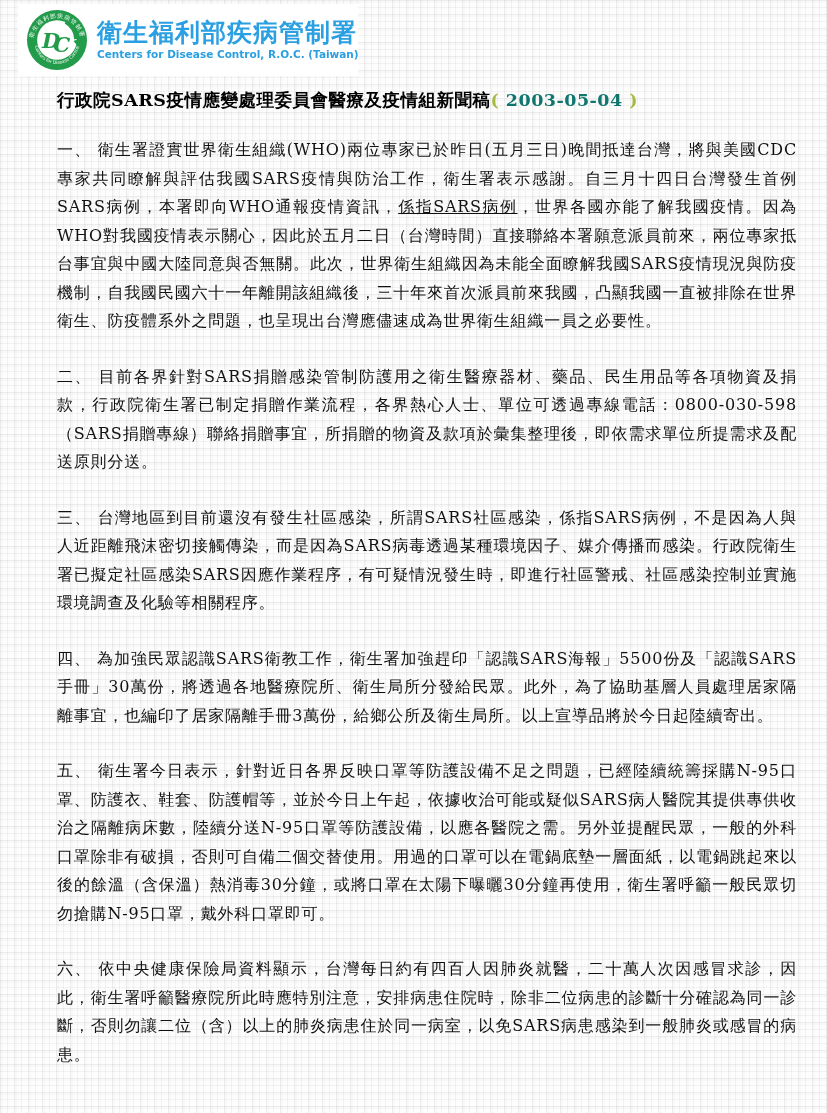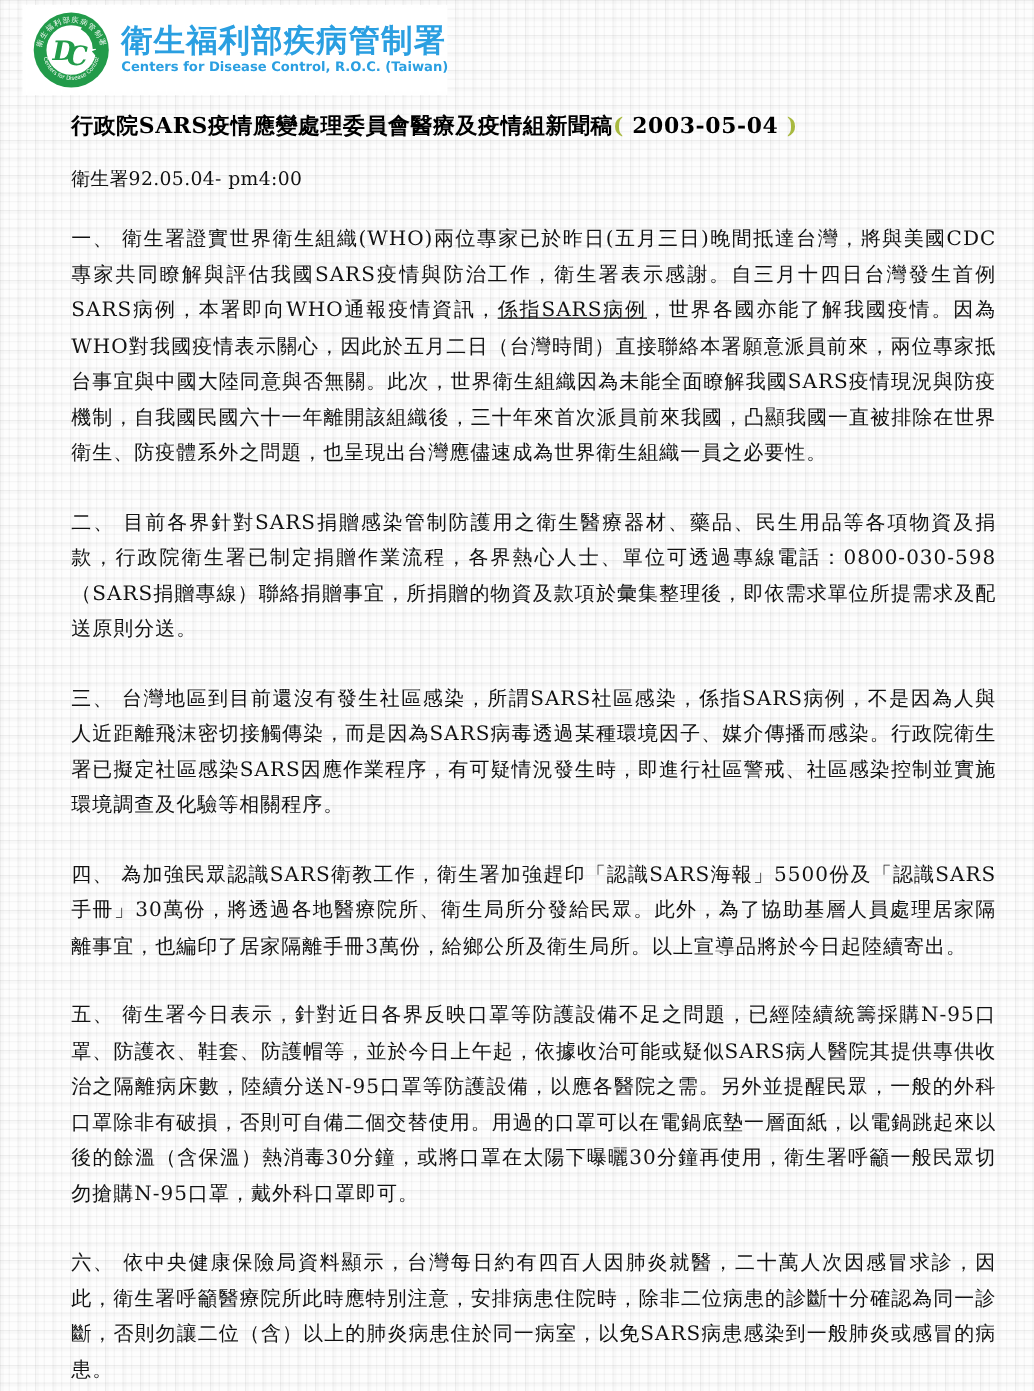--- a/index.html
+++ b/index.html
@@ -27,21 +27,21 @@
   }
   .brand-en{
     font-family:"DejaVu Sans","Liberation Sans",sans-serif;
     font-size:10.5px;font-weight:bold;color:#2a9fe1;margin-top:3px;white-space:nowrap;
   }
   .content{position:absolute;left:57px;top:88px;width:740px;}
   .article-title{
     font-size:17.5px;font-weight:bold;margin:0;letter-spacing:0.5px;color:#000;
   }
   .article-title .date-open,.article-title .date-close{color:#a8b93f;}
-  .article-title .date-value{color:#000000;}
+  .article-title .date-value{color:#0f766e;}
   .byline{font-size:15px;margin-top:22px;letter-spacing:0.3px;}
   .body-text{margin-top:24px;}
   .body-text p{
     font-size:16px;line-height:28.5px;letter-spacing:0.8px;
     text-align:justify;margin:0 0 27px 0;
   }
   .uline{text-decoration:underline;}
 </style>
 </head>
 <body>
@@ -69,21 +69,20 @@
   </span>
   <span class="brand-text">
     <span class="brand-zh">衛生福利部疾病管制署</span>
     <span class="brand-en">Centers for Disease Control, R.O.C. (Taiwan)</span>
   </span>
 </header>
 
 <main class="content">
   <h1 class="article-title"><span>行政院SARS疫情應變處理委員會醫療及疫情組新聞稿</span><span class="date-open">( </span><span class="date-value">2003-05-04</span><span class="date-close"> )</span></h1>
 
-  <div class="byline">衛生署92.05.04- pm4:00</div>
 
   <div class="body-text">
     <p><span>一、 衛生署證實世界衛生組織(WHO)兩位專家已於昨日(五月三日)晚間抵達台灣，將與美國CDC專家共同瞭解與評估我國SARS疫情與防治工作，衛生署表示感謝。自三月十四日台灣發生首例SARS病例，本署即向WHO通報疫情資訊，</span><span class="uline">係指SARS病例</span><span>，世界各國亦能了解我國疫情。因為WHO對我國疫情表示關心，因此於五月二日（台灣時間）直接聯絡本署願意派員前來，兩位專家抵台事宜與中國大陸同意與否無關。此次，世界衛生組織因為未能全面瞭解我國SARS疫情現況與防疫機制，自我國民國六十一年離開該組織後，三十年來首次派員前來我國，凸顯我國一直被排除在世界衛生、防疫體系外之問題，也呈現出台灣應儘速成為世界衛生組織一員之必要性。</span></p>
     <p>二、 目前各界針對SARS捐贈感染管制防護用之衛生醫療器材、藥品、民生用品等各項物資及捐款，行政院衛生署已制定捐贈作業流程，各界熱心人士、單位可透過專線電話：0800-030-598（SARS捐贈專線）聯絡捐贈事宜，所捐贈的物資及款項於彙集整理後，即依需求單位所提需求及配送原則分送。</p>
     <p>三、 台灣地區到目前還沒有發生社區感染，所謂SARS社區感染，係指SARS病例，不是因為人與人近距離飛沫密切接觸傳染，而是因為SARS病毒透過某種環境因子、媒介傳播而感染。行政院衛生署已擬定社區感染SARS因應作業程序，有可疑情況發生時，即進行社區警戒、社區感染控制並實施環境調查及化驗等相關程序。</p>
     <p>四、 為加強民眾認識SARS衛教工作，衛生署加強趕印「認識SARS海報」5500份及「認識SARS手冊」30萬份，將透過各地醫療院所、衛生局所分發給民眾。此外，為了協助基層人員處理居家隔離事宜，也編印了居家隔離手冊3萬份，給鄉公所及衛生局所。以上宣導品將於今日起陸續寄出。</p>
     <p>五、 衛生署今日表示，針對近日各界反映口罩等防護設備不足之問題，已經陸續統籌採購N-95口罩、防護衣、鞋套、防護帽等，並於今日上午起，依據收治可能或疑似SARS病人醫院其提供專供收治之隔離病床數，陸續分送N-95口罩等防護設備，以應各醫院之需。另外並提醒民眾，一般的外科口罩除非有破損，否則可自備二個交替使用。用過的口罩可以在電鍋底墊一層面紙，以電鍋跳起來以後的餘溫（含保溫）熱消毒30分鐘，或將口罩在太陽下曝曬30分鐘再使用，衛生署呼籲一般民眾切勿搶購N-95口罩，戴外科口罩即可。</p>
     <p>六、 依中央健康保險局資料顯示，台灣每日約有四百人因肺炎就醫，二十萬人次因感冒求診，因此，衛生署呼籲醫療院所此時應特別注意，安排病患住院時，除非二位病患的診斷十分確認為同一診斷，否則勿讓二位（含）以上的肺炎病患住於同一病室，以免SARS病患感染到一般肺炎或感冒的病患。</p>
 
   </div>

